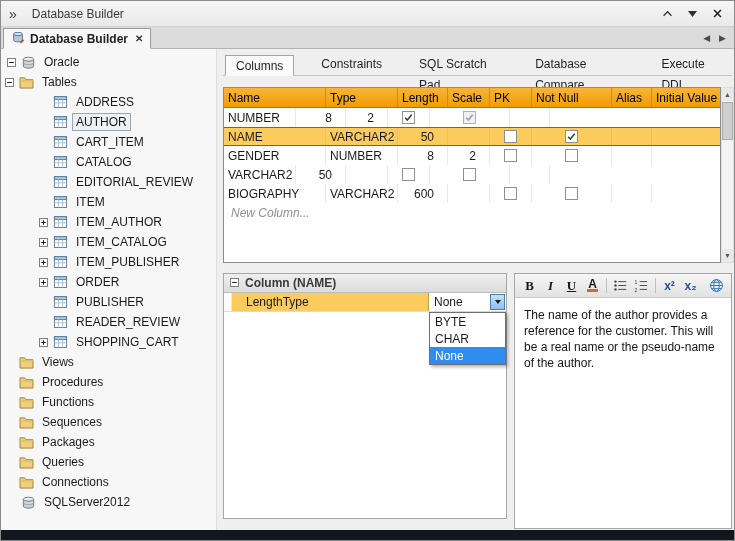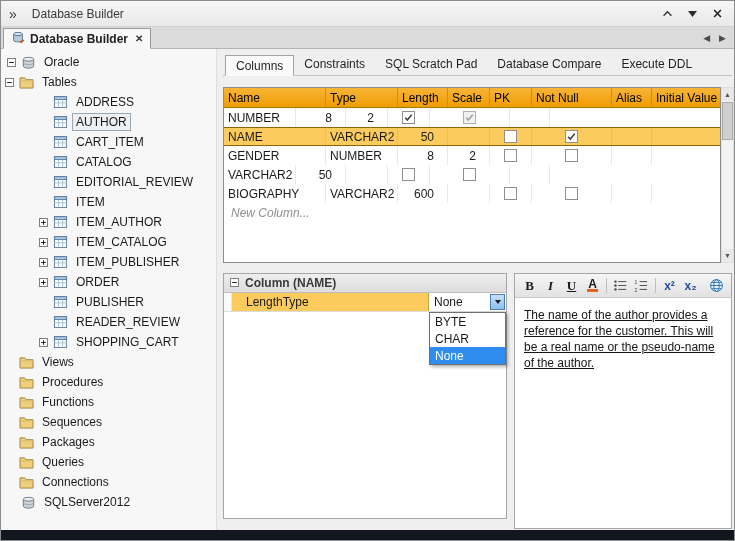--- a/index.html
+++ b/index.html
@@ -22,21 +22,21 @@
   
   .tree-panel{position:absolute;left:0;top:48px;width:216px;bottom:10px;background:#F7F7F7;border-right:1px solid #DEDEDE;padding-top:3px;overflow:hidden;}
   .tree-row{height:20px;display:flex;align-items:center;white-space:nowrap;}
   .tree-row.lvl0{padding-left:6px}.tree-row.lvl1{padding-left:4px}.tree-row.lvl2{padding-left:38px}
   .expander{width:14px;flex:0 0 14px;display:flex;align-items:center;}
   .tree-icon{width:19px;flex:0 0 19px;display:flex;align-items:center;}
   .tree-label{padding:1px 3px;border:1px solid transparent;}
   .tree-label.selected{background:#EEF0F2;border-color:#98A6B5;}
 
   
-  .panel-tabs{position:absolute;left:222px;right:2px;top:53px;height:22px;display:flex;align-items:flex-end;border-bottom:1px solid #C2C2C2;padding-left:2px;}
+  .panel-tabs{position:absolute;left:222px;right:2px;top:53px;height:22px;display:flex;align-items:flex-end;border-bottom:1px solid #C2C2C2;padding-left:2px;gap:17px;}
   .panel-tab{height:21px;line-height:21px;padding:0 10px;color:#1f1f1f;}
   .panel-tab.active{background:#FAFAFA;border:1px solid #A3A3A3;border-bottom:1px solid #FAFAFA;margin-bottom:-1px;}
 
   
   .grid{position:absolute;left:222px;top:86px;width:498px;height:176px;background:#fff;border:1px solid #8C8C8C;overflow:hidden;}
   .hrow{display:flex;height:20px;background:linear-gradient(var(--grid-header-top),var(--grid-header-bottom));border-bottom:1px solid #A87A00;}
   .hcell{display:flex;align-items:center;padding:0 4px;border-right:1px solid #CE8F0B;color:#000;overflow:hidden;white-space:nowrap;}
   .drow{display:flex;height:19px;background:#fff;}
   .dcell{display:flex;align-items:center;padding:0 4px;border-right:1px solid #E9E9E9;overflow:hidden;white-space:nowrap;}
   .w0{width:102px}.w1{width:72px}.w2{width:50px}.w3{width:42px}.w4{width:42px}.w5{width:80px}.w6{width:40px}.w7{flex:1;border-right:none !important;}
@@ -72,21 +72,21 @@
   .notes-toolbar{height:24px;background:linear-gradient(#F6F6F6,#E2E2E2);border-bottom:1px solid #C9C9C9;display:flex;align-items:center;padding:0 4px;}
   .tb-btn{min-width:19px;height:19px;display:flex;align-items:center;justify-content:center;margin:0 1px;border-radius:2px;}
   .tb-glyph{display:flex;align-items:center;justify-content:center;}
   .tb-sep{width:1px;height:15px;background:#BFBFBF;margin:0 3px;}
   .gb{font-family:"Liberation Serif",serif;font-weight:bold;font-size:13px;}
   .gi{font-family:"Liberation Serif",serif;font-style:italic;font-weight:bold;font-size:13px;}
   .gu{font-family:"Liberation Serif",serif;font-weight:bold;font-size:13px;text-decoration:underline;}
   .ga{font-weight:bold;font-size:12px;line-height:10px;border-bottom:3px solid #E2641E;padding:0 1px;}
   .gsup,.gsub{color:#274E9E;font-weight:bold;font-size:12px;}
   .ml-auto{margin-left:auto;}
-  .notes-body{flex:1;padding:9px 6px 0 9px;line-height:16px;color:#151515;text-decoration:underline;}
+  .notes-body{flex:1;padding:9px 6px 0 9px;line-height:16px;color:#151515;}
 
   .bottom-bar{position:absolute;left:0;right:0;bottom:0;height:10px;background:var(--bottom-bar);}
 </style>
 </head>
 <body>
 
 <div class="window" style="--grid-header-top: #F8B438; --grid-header-bottom: #F09D02; --row-selected: #FBCB5E; --row-selected-border: #8F6508; --dropdown-selected: #2E8DEF; --bottom-bar: #12161F;">
 
   <div class="titlebar">
     <span class="dock-chevrons">»</span>

